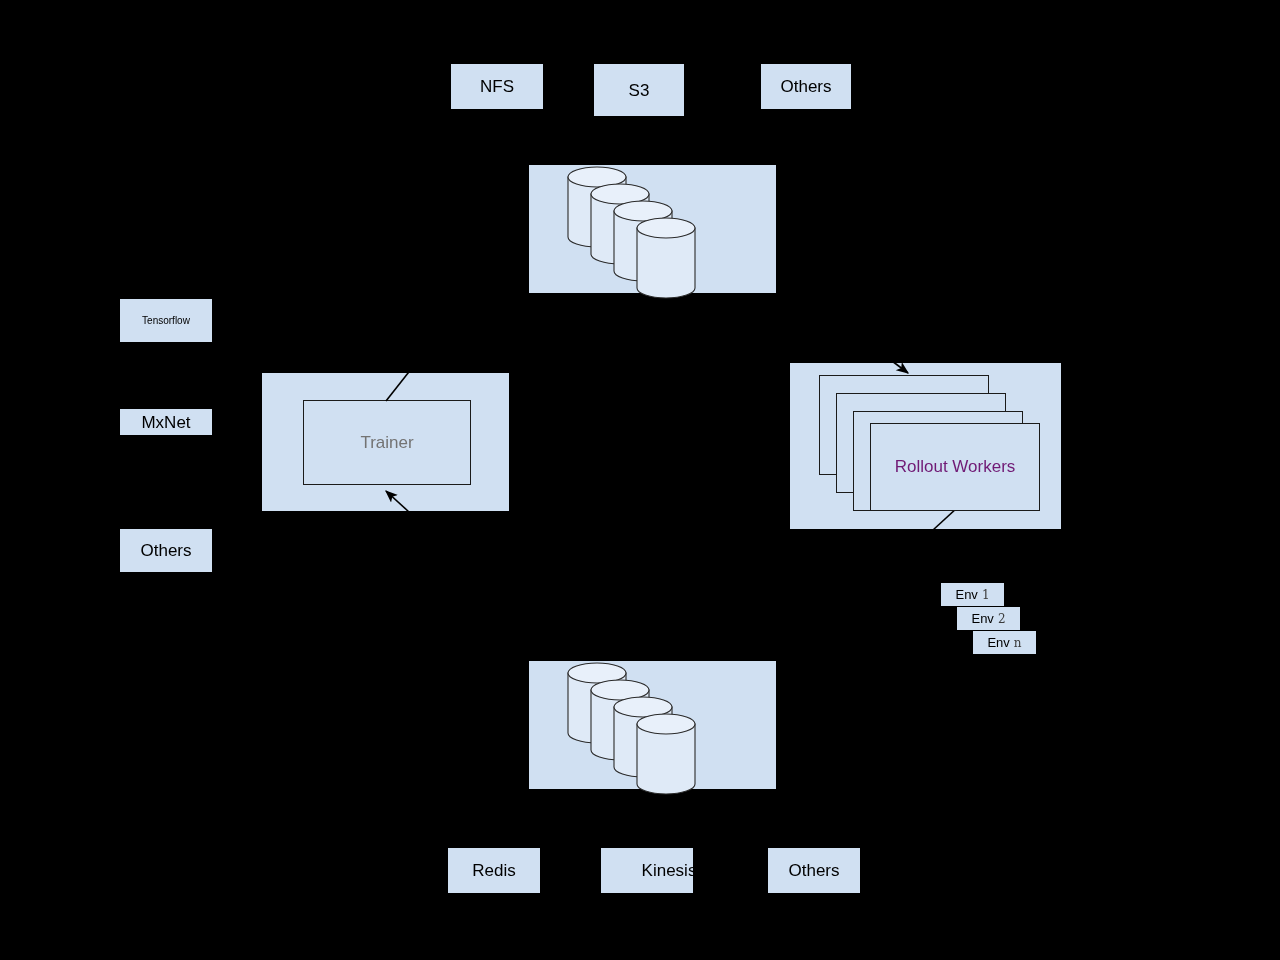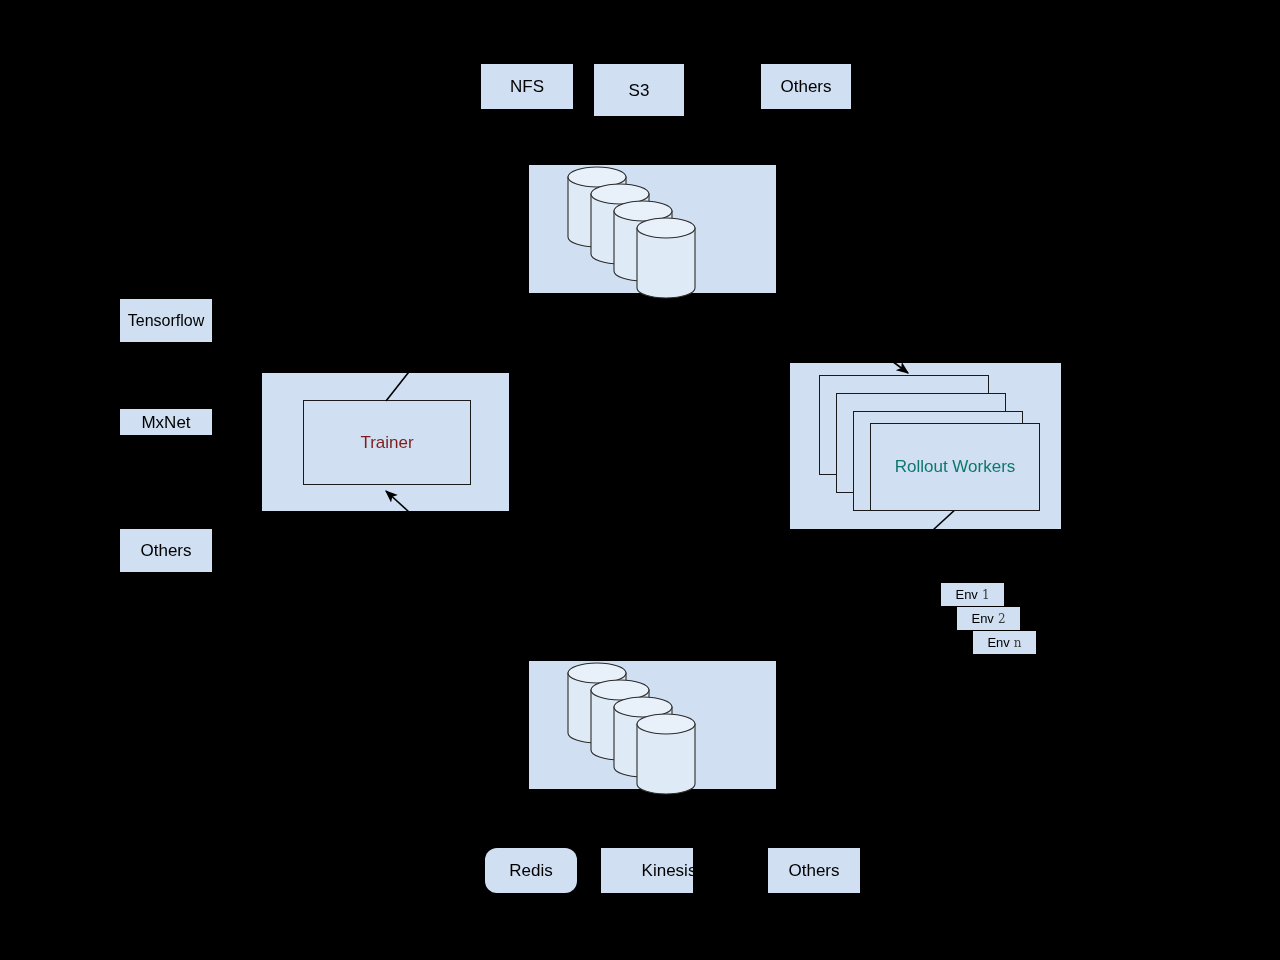--- a/index.html
+++ b/index.html
@@ -20,53 +20,53 @@
     position: absolute;
     background: #d0e0f2;
     color: #000000;
     display: flex;
     align-items: center;
     justify-content: center;
     font-size: 17px;
     line-height: 1;
     box-sizing: border-box;
   }
-  .chip.small { font-size: 16px; }
+  .chip.small { font-size: 10px; }
 
   
   .panel {
     position: absolute;
     background: #d0e0f2;
     box-sizing: border-box;
   }
 
   
   .framed {
     position: absolute;
     background: #d0e0f2;
     border: 1px solid #1b1b1b;
     box-sizing: border-box;
     display: flex;
     align-items: center;
     justify-content: center;
     font-size: 17px;
-    color: #7f1d1d;
+    color: #737373;
   }
 
   
   .card {
     position: absolute;
     background: #d0e0f2;
     border: 1px solid #1b1b1b;
     box-sizing: border-box;
     display: flex;
     align-items: center;
     justify-content: center;
     font-size: 17px;
-    color: #0f766e;
+    color: #701a75;
   }
 
   
   .envchip {
     position: absolute;
     background: #d0e0f2;
     color: #000;
     display: flex;
     align-items: center;
     justify-content: center;
@@ -94,21 +94,21 @@
   .cyl-body { fill: #dfeaf7; stroke: #2a2a2a; stroke-width: 1.1; }
   .cyl-top  { fill: #e8f0fa; stroke: #2a2a2a; stroke-width: 1.1; }
   .lineblk  { stroke: #000000; stroke-width: 1.6; fill: none; }
 </style>
 </head>
 <body>
 
 <div id="canvas">
 
   <div id="storage-row">
-      <div class="chip" style="left: 451px; top: 64px; width: 92px; height: 45px; margin-left: 30px;">
+      <div class="chip" style="left: 451px; top: 64px; width: 92px; height: 45px;">
         <span>NFS</span>
       </div>
       <div class="chip" style="left: 594px; top: 64px; width: 90px; height: 52px;">
         <span>S3</span>
       </div>
       <div class="chip" style="left: 761px; top: 64px; width: 90px; height: 45px;">
         <span>Others</span>
       </div>
     </div>
 
@@ -190,21 +190,21 @@
           <ellipse class="cyl-top" cx="114" cy="46" rx="29" ry="10"></ellipse>
         </g>
         <g>
           <path class="cyl-body" d="M108,63 L108,123 A29,10 0 0 0 166,123 L166,63 Z"></path>
           <ellipse class="cyl-top" cx="137" cy="63" rx="29" ry="10"></ellipse>
         </g>
       </svg>
     </div>
 
   <div id="queue-row">
-      <div class="chip" style="left: 485px; top: 848px; width: 92px; height: 45px; border-radius: 12px;">
+      <div class="chip" style="left: 448px; top: 848px; width: 92px; height: 45px;">
         <span>Redis</span>
       </div>
       <div class="chip" style="left: 601px; top: 848px; width: 92px; height: 45px; padding-left: 44px;">
         <span>Kinesis</span>
       </div>
       <div class="chip" style="left: 768px; top: 848px; width: 92px; height: 45px;">
         <span>Others</span>
       </div>
     </div>
 

